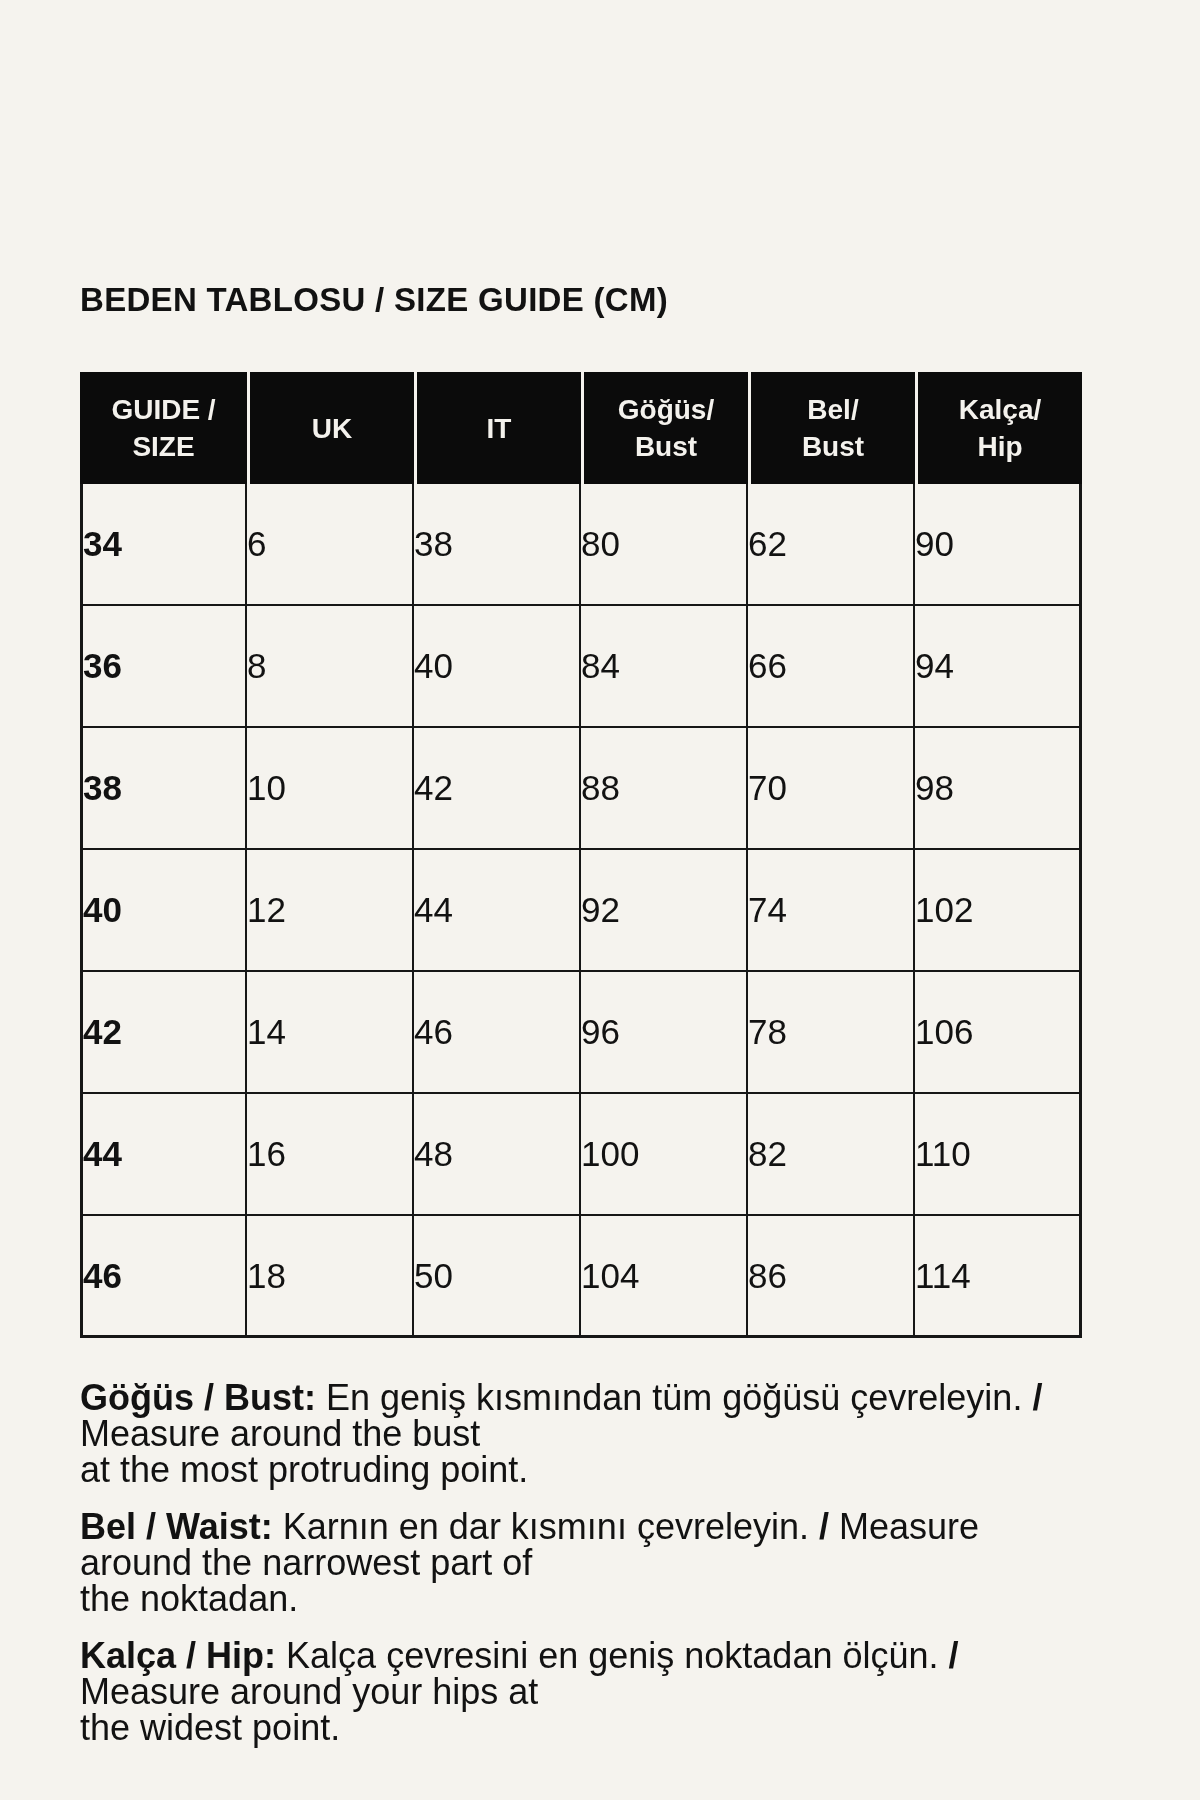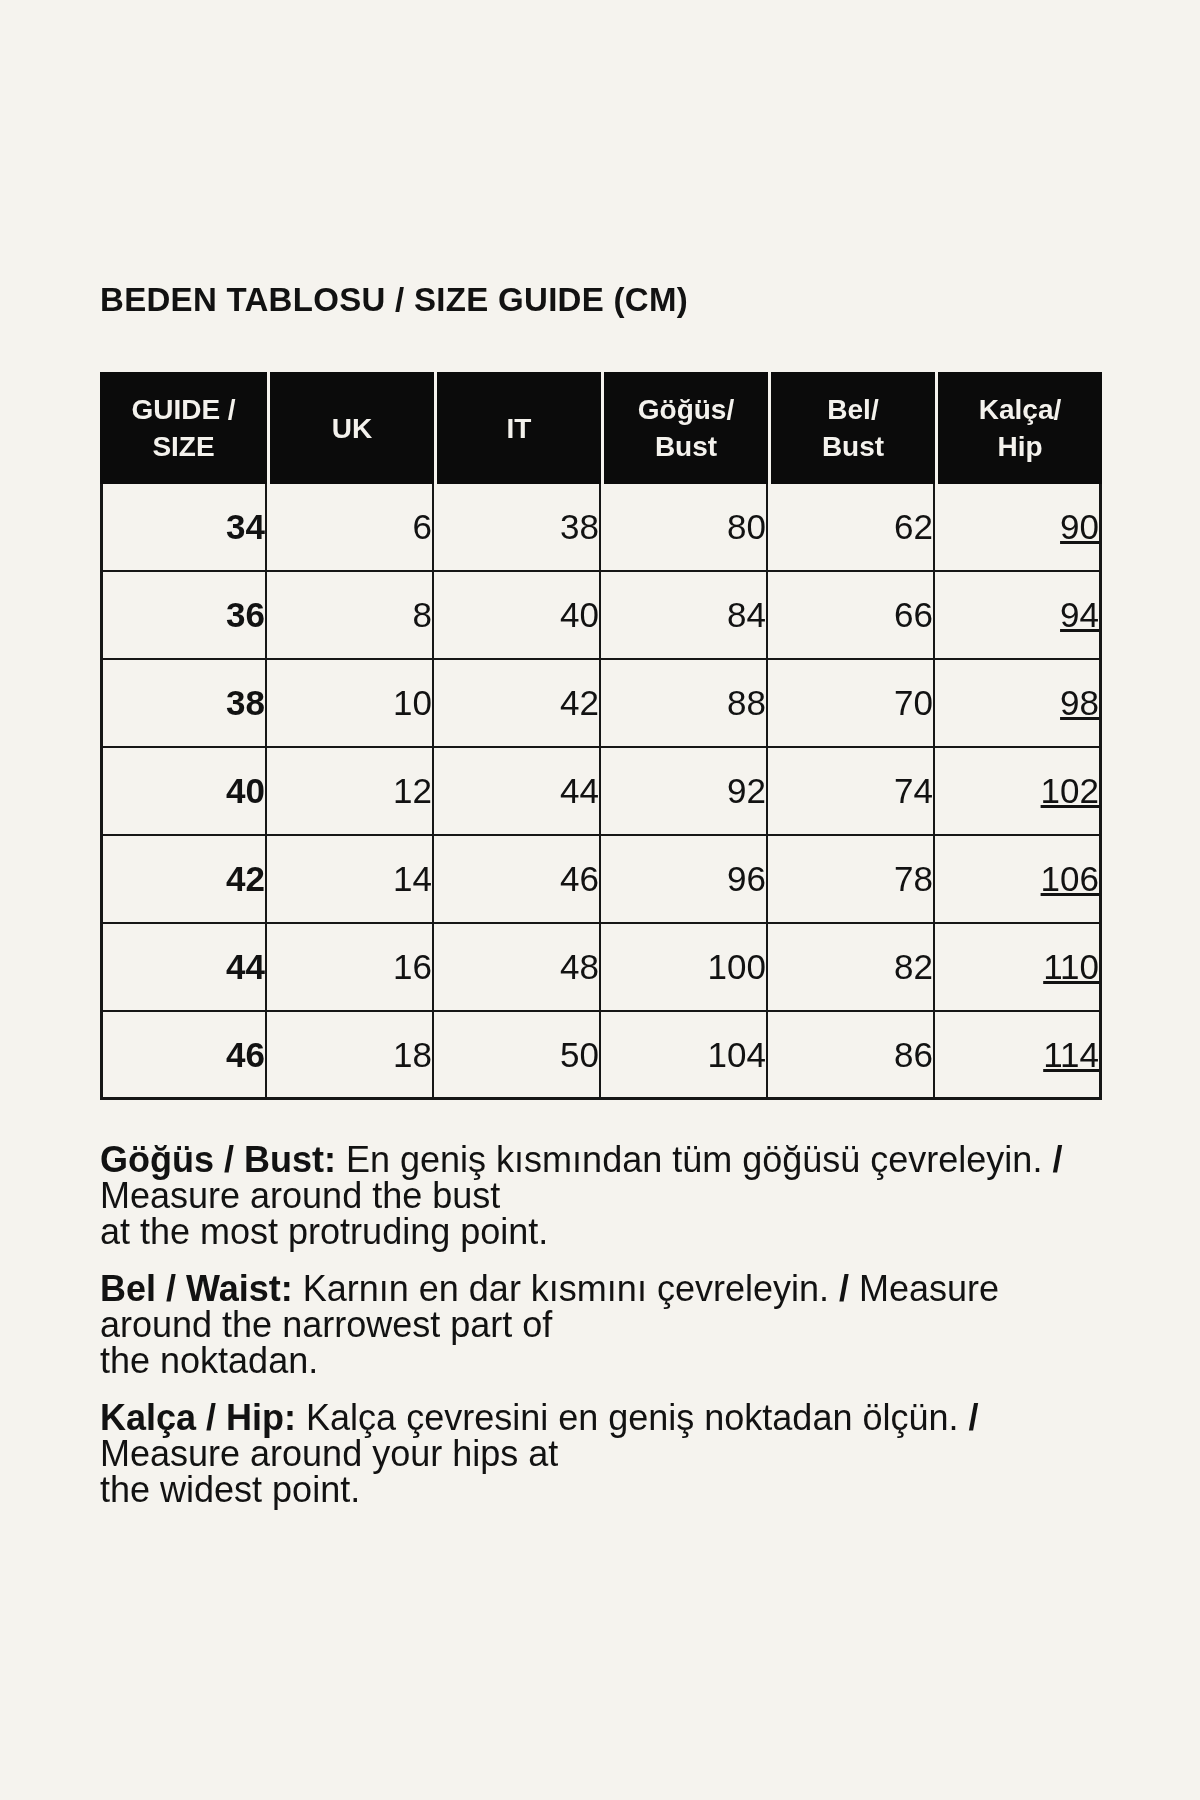--- a/index.html
+++ b/index.html
@@ -9,21 +9,21 @@
     -webkit-font-smoothing: antialiased;
   }
   .page {
     position: relative;
     width: 1200px;
     height: 1800px;
     background: var(--bg, #F5F3EE);
     overflow: hidden;
   }
   .content {
-    padding: 282px 90px 0 100px;
+    padding: 282px 90px 0 80px;
   }
   .title {
     font-size: 33px;
     line-height: 36px;
     font-weight: 700;
     letter-spacing: 0.3px;
     color: var(--text, #121212);
     margin: 0 0 54px 0;
     white-space: nowrap;
   }
@@ -40,36 +40,36 @@
     font-size: 28px;
     line-height: 37px;
     font-weight: 700;
     text-align: center;
     vertical-align: middle;
     padding: 0;
   }
   .size-table th + th { border-left: 3px solid var(--bg, #F5F3EE); }
   .size-table th span { display: block; }
   .size-table td {
-    height: 88px;
+    height: 122px;
     box-sizing: border-box;
     border-right: 2px solid var(--line, #161616);
     border-bottom: 2px solid var(--line, #161616);
     font-size: 35px;
     color: var(--text, #121212);
-    text-align: right;
+    text-align: left;
     vertical-align: middle;
     padding: 0;
     background: var(--bg, #F5F3EE);
   }
   .size-table td:first-child {
     border-left: 3px solid var(--line, #161616);
     font-weight: 700;
   }
-  .size-table td:last-child { border-right: 3px solid var(--line, #161616); text-decoration: underline; }
+  .size-table td:last-child { border-right: 3px solid var(--line, #161616); }
   .size-table tbody tr:last-child td { border-bottom: 3px solid var(--line, #161616); }
   .notes {
     margin-top: 42px;
     width: 1010px;
     font-size: 36px;
     line-height: 36px;
     color: var(--text, #121212);
   }
   .note { margin: 0 0 21px 0; }
   .note strong { font-weight: 700; }

